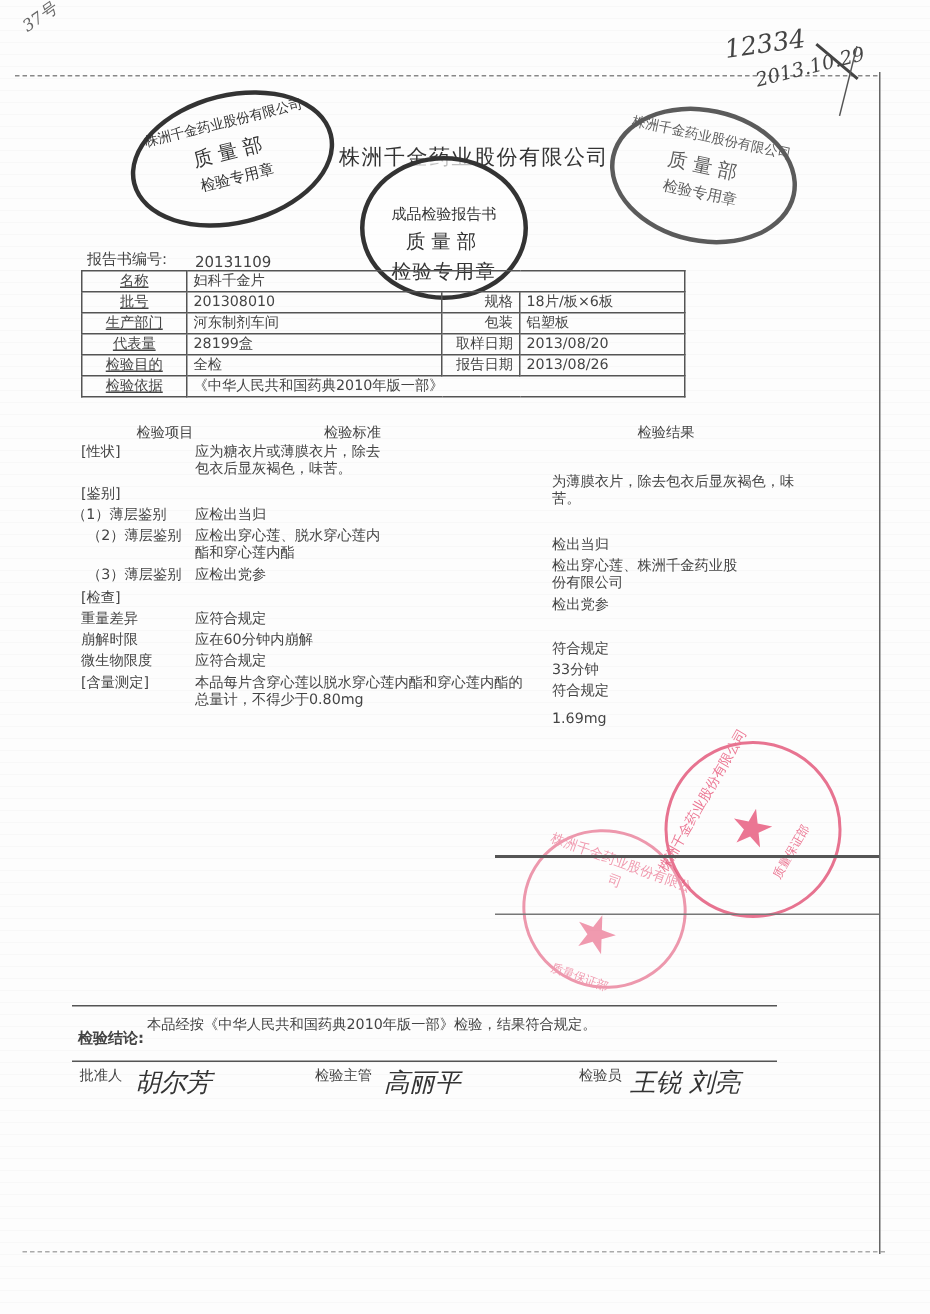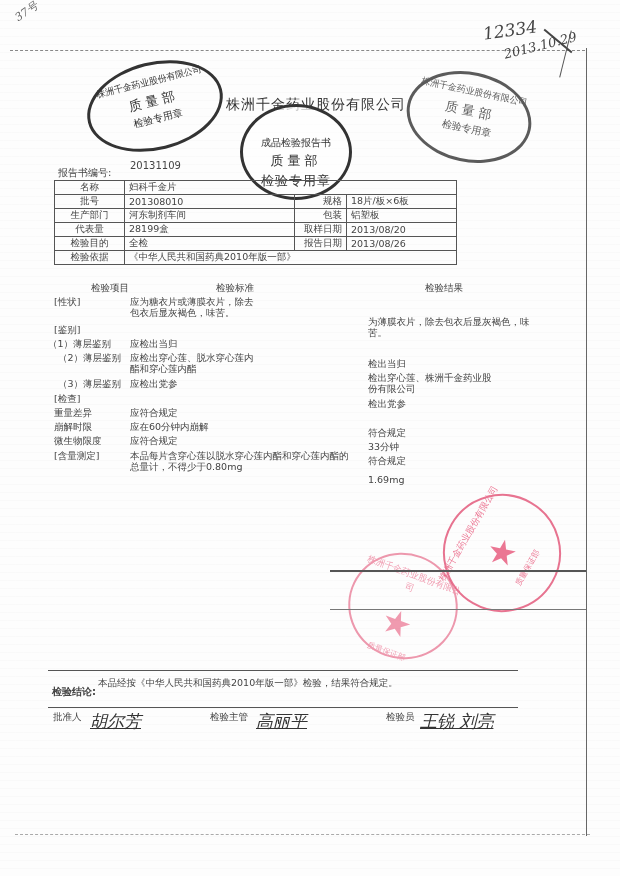--- a/index.html
+++ b/index.html
@@ -22,39 +22,39 @@
     .stamp-left { left: 86px; top: 62px; width: 138px; height: 88px; transform: rotate(-14deg); }
     .stamp-right { left: 406px; top: 72px; width: 126px; height: 90px; transform: rotate(12deg); opacity: 0.8; }
     .stamp-mid { left: 240px; top: 104px; width: 112px; height: 96px; background: rgba(253,253,253,0.7); }
     .stamp .ring { font-size: 9px; margin-top: 10px; letter-spacing: 0px; }
     .stamp .main { font-size: 13px; letter-spacing: 4px; margin-top: 4px; }
     .stamp .sub { font-size: 10px; margin-top: 2px; }
     .stamp-mid .ring { font-size: 10px; margin-top: 29px; }
     .stamp-mid .main { font-size: 13px; margin-top: 2px; }
     .stamp-mid .sub { font-size: 13px; margin-top: 2px; letter-spacing: 1px; }
     .report-no-label { left: 58px; top: 166px; font-size: 10px; color: #444; }
-    .report-no { left: 130px; top: 160px; font-size: 10px; color: #444; }
+    .report-no { left: 130px; top: 170px; font-size: 10px; color: #444; }
     table.info { position: absolute; left: 54px; top: 180px; width: 403px; border-collapse: collapse; font-size: 9.5px; }
     table.info td { border: 1px solid #555; height: 14px; padding: 0 4px; color: #444; white-space: nowrap; }
-    table.info td.lbl { text-align: center; width: 70px; }
+    table.info td.lbl { text-align: center; width: 70px; text-decoration: underline; }
     table.info td.lbl2 { text-align: right; width: 52px; }
     .sec { font-size: 9.5px; color: #444; }
     .results-head { left: 91px; top: 282px; }
     .std-head { left: 216px; top: 282px; }
     .res-head { left: 425px; top: 282px; }
     .row { position: absolute; font-size: 9.5px; color: #444; line-height: 11px; }
     .col-item { left: 54px; }
     .col-std { left: 130px; width: 235px; }
     .col-res { left: 368px; width: 200px; margin-top: 20px; }
     .conclusion-line { left: 48px; top: 670px; width: 470px; border-top: 1px solid #555; }
     .sign-line { left: 48px; top: 707px; width: 470px; border-top: 1px solid #555; }
     .conclusion-label { left: 52px; top: 685px; font-size: 10px; font-weight: bold; color: #444; }
     .conclusion-text { left: 98px; top: 677px; font-size: 9.5px; color: #444; }
     .sign-label { font-size: 9.5px; color: #444; top: 711px; }
-    .signature { font-family: "DejaVu Serif", serif; font-style: italic; font-size: 17px; color: #333; top: 710px; text-decoration: underline; }
+    .signature { font-family: "DejaVu Serif", serif; font-style: italic; font-size: 17px; color: #333; top: 710px; }
     .red-stamp { border: 2px solid #e0466c; border-radius: 50%; color: #e64a70; text-align: center; opacity: 0.75; }
     .red-stamp .star { font-size: 34px; line-height: 34px; }
     .red-1 { left: 443px; top: 494px; width: 118px; height: 118px; transform: rotate(-60deg); }
     .red-2 { left: 348px; top: 553px; width: 110px; height: 106px; transform: rotate(20deg); opacity: 0.55; }
     .red-stamp .ring-text { font-size: 9px; margin-top: 12px; }
     .red-stamp .star { margin-top: 14px; }
     .red-stamp .bottom-text { font-size: 8px; margin-top: 8px; }
     .hline { border-top: 1px solid rgba(0,0,0,0.12); }
   </style>
 </head>

